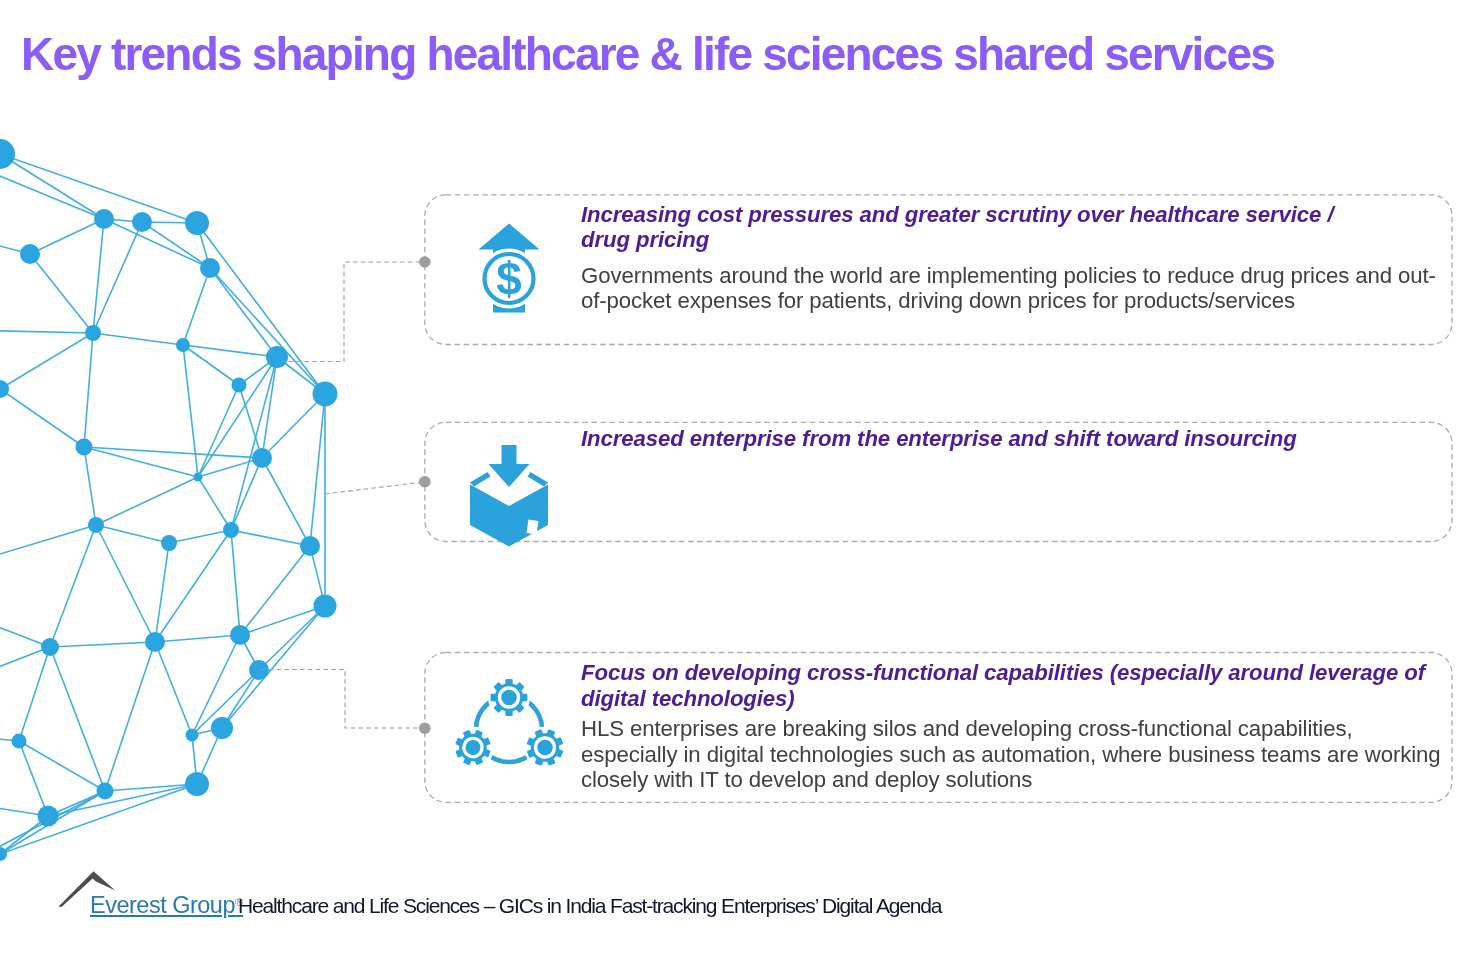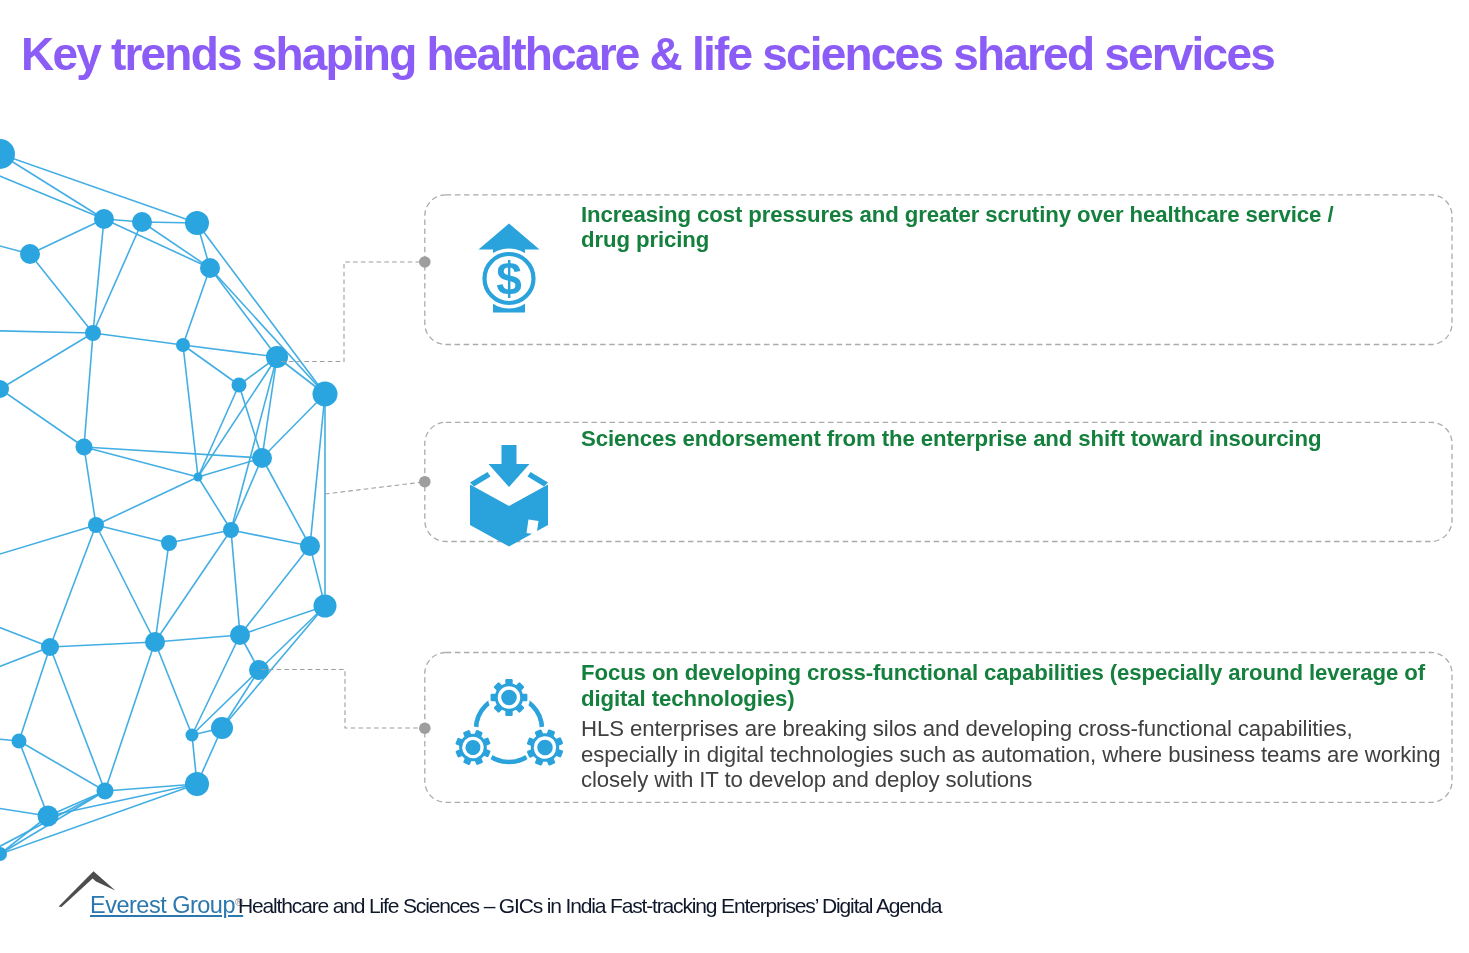--- a/index.html
+++ b/index.html
@@ -1,20 +1,20 @@
 <!DOCTYPE html>
 <html><head>
 <meta charset="utf-8">
 <style>
   * { margin:0; padding:0; box-sizing:border-box; }
   html,body { width:1469px; height:953px; background:#ffffff; overflow:hidden; }
   body { position:relative; font-family:"Liberation Sans", sans-serif; }
   #title { position:absolute; left:21px; top:27px; font-size:46px; font-weight:bold; color:#8b5cf6; letter-spacing:-1.8px; }
   .bt { position:absolute; left:581px; color:#404040; font-size:22.2px; line-height:25.7px; letter-spacing:-0.1px; }
-  .bt b { display:block; color:#15803d; }
+  .bt b { display:block; color:#4c1d95;font-style:italic; }
   .bt .body { margin-top:6.5px; }
   #eg { position:absolute; left:90px; top:891.5px; font-size:23.5px; color:#2b77ae; letter-spacing:-0.5px;text-decoration:underline; }
   #eg .r { font-size:11px; color:#8a8a8a; vertical-align:7px; letter-spacing:0; }
   #ftxt { position:absolute; left:238px; top:894px; font-size:21px; color:#0f172a; letter-spacing:-1.15px; }
 </style>
 </head>
 <body>
 <svg id="bg" width="1469" height="953" viewBox="0 0 1469 953" style="position:absolute;left:0;top:0">
 <g stroke="#39aae1" stroke-width="1.6" fill="none" stroke-opacity="0.95">
 <line x1="0" y1="154" x2="104" y2="219"></line>
@@ -218,24 +218,25 @@
         <circle r="7.8" fill="#2aa2dc"></circle>
       </g>
 </g>
 
 <path d="M 58.6,906.5 L 93.5,871.2 L 115.3,890.6 L 96.0,881.6 L 92.6,878.4 L 61.5,907.0 Z" fill="#4d4d4f"></path>
 </svg>
 <div id="title">Key trends shaping healthcare &amp; life sciences shared services</div>
 
 <div class="bt" style="top:201.7px; width:880px;">
   <b>Increasing cost pressures and greater scrutiny over healthcare service /<br>drug pricing</b>
+  <div class="body" style="margin-top:9.7px">Governments around the world are implementing policies to reduce drug prices and out-<br>of-pocket expenses for patients, driving down prices for products/services</div>
 </div>
 
 <div class="bt" style="top:426.2px; width:880px;">
-  <b>Sciences endorsement from the enterprise and shift toward insourcing</b>
+  <b>Increased enterprise from the enterprise and shift toward insourcing</b>
 </div>
 
 <div class="bt" style="top:660.3px; width:890px;">
   <b>Focus on developing cross-functional capabilities (especially around leverage of<br>digital technologies)</b>
   <div class="body" style="margin-top:4.2px">HLS enterprises are breaking silos and developing cross-functional capabilities,<br>especially in digital technologies such as automation, where business teams are working<br>closely with IT to develop and deploy solutions</div>
 </div>
 
 <div id="eg">Everest Group<span class="r">®</span></div>
 <div id="ftxt">Healthcare and Life Sciences – GICs in India Fast-tracking Enterprises’ Digital Agenda</div>
 

